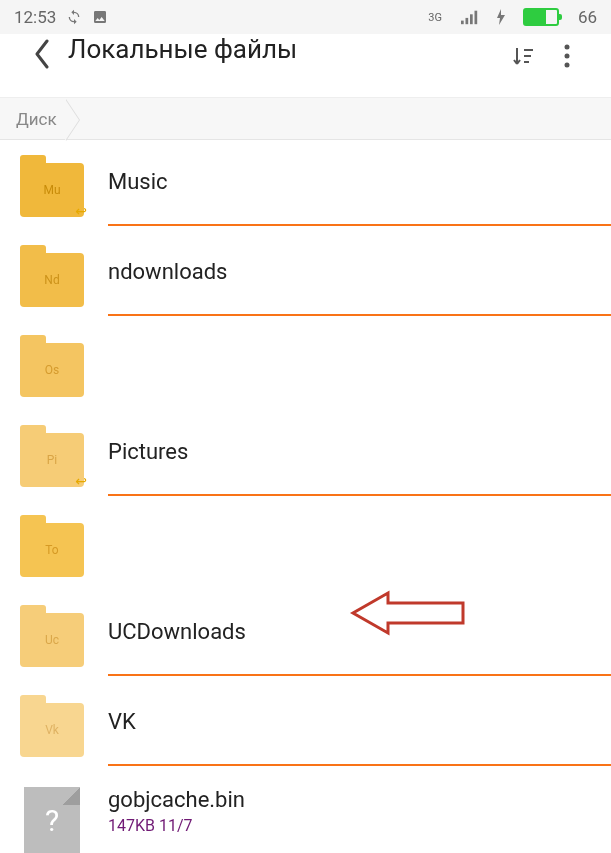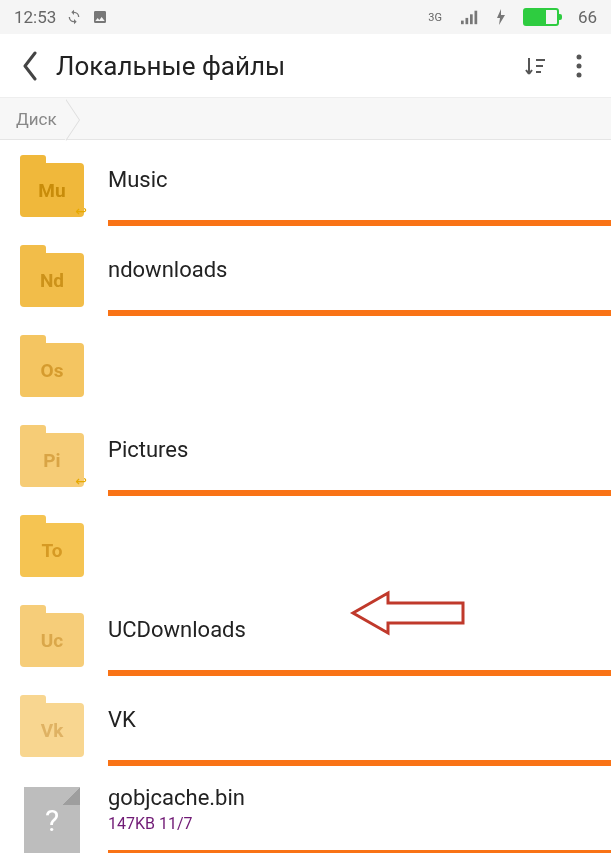--- a/index.html
+++ b/index.html
@@ -6,39 +6,39 @@
     body { width: 611px; height: 853px; font-family: -apple-system, Roboto, Arial, sans-serif; background: #fff; overflow: hidden; position: relative; }
 
     .status-bar { height: 34px; background: #f5f5f5; display: flex; align-items: center; justify-content: space-between; padding: 0 14px; font-size: 17px; color: #666; }
     .status-left { display: flex; align-items: center; gap: 10px; }
     .status-right { display: flex; align-items: center; gap: 17px; }
     .status-ico { display: inline-flex; align-items: center; justify-content: center; }
     .battery { width: 36px; height: 18px; border: 2px solid #2ecc40; border-radius: 3px; position: relative; margin-right: 2px; }
     .battery::after { content:''; position:absolute; right:-5px; top:4px; width:3px; height:6px; background:#2ecc40; border-radius:0 2px 2px 0; }
     .battery-fill { position:absolute; left:0; top:0; bottom:0; width:66%; background:#2ecc40; }
 
-    .app-bar { height: 64px; background: #fff; display:flex; align-items:center; padding: 0 10px; border-bottom:1px solid #eee; }
+    .app-bar { height: 64px; background: #fff; display:flex; padding: 0 22px; border-bottom:1px solid #eee; }
     .back-chevron { width:40px; height:40px; display:flex; align-items:center; justify-content:center; }
     .title { font-size: 26px; color:#222; margin-left:6px; flex:1; }
     .sort-btn, .menu-btn { width:44px; height:44px; display:flex; align-items:center; justify-content:center; color:#555; }
 
     .breadcrumb-bar { height: 42px; background:#f7f7f7; display:flex; align-items:center; padding-left:16px; font-size:17px; color:#888; border-bottom:1px solid #e5e5e5; position:relative; }
     .breadcrumb-seg { position:relative; padding-right:22px; }
     .breadcrumb-seg::after { content:''; position:absolute; right:0; top:-10px; width:0; height:0; border-top:21px solid transparent; border-bottom:21px solid transparent; border-left:14px solid #f7f7f7; filter: drop-shadow(1px 0 0 #ddd); }
 
     .file-list { background:#fff; }
     .file-row { display:flex; align-items:center; padding: 10px 0 0 20px; min-height: 90px; }
     .folder-icon { width:64px; height:54px; border-radius:4px; position:relative; flex-shrink:0; }
     .folder-icon::before { content:''; position:absolute; top:-8px; left:0; width:26px; height:12px; border-radius:3px 3px 0 0; background:inherit; }
-    .folder-icon .abbr { position:absolute; top:50%; left:50%; transform:translate(-50%,-50%); font-size:19px; font-weight:700; }
+    .folder-icon .abbr { position:absolute; top:50%; left:50%; transform:translate(-50%,-50%); font-size:12px; font-weight:400; }
     .folder-icon .shortcut { position:absolute; bottom:-2px; right:-3px; font-size:14px; color:#e6a800; }
     .file-icon { width:56px; height:66px; background:#bdbdbd; position:relative; flex-shrink:0; margin-left:4px; margin-right:4px; }
     .file-icon::after { content:''; position:absolute; top:0; right:0; width:18px; height:18px; background:linear-gradient(135deg, transparent 50%, #9e9e9e 50%); }
     .file-icon .q { position:absolute; top:50%; left:50%; transform:translate(-50%,-50%); color:#fff; font-size:30px; }
-    .row-content { flex:1; margin-left:24px; padding-bottom:16px; border-bottom:6px solid #f97316; min-height:72px; display:flex; flex-direction:column; justify-content:center; }
+    .row-content { flex:1; margin-left:24px; padding-bottom:16px; border-bottom:2px solid #f97316; min-height:72px; display:flex; flex-direction:column; justify-content:center; }
     .row-name { font-size:22px; color:#222; }
     .row-meta { font-size:16px; color:#701a75; margin-top:4px; }
 
     .shade-mu { background:#f0b83b; } .shade-mu .abbr{ color:#c88c0a; }
     .shade-nd { background:#f2bd49; } .shade-nd .abbr{ color:#cc921a; }
     .shade-os { background:#f4c561; } .shade-os .abbr{ color:#d59b2e; }
     .shade-pi { background:#f6cc76; } .shade-pi .abbr{ color:#d9a445; }
     .shade-to { background:#f5c452;padding-left:44px; } .shade-to .abbr{ color:#d69a24; }
     .shade-uc { background:#f6cd79; } .shade-uc .abbr{ color:#daa74a; }
     .shade-vk { background:#f8d690; } .shade-vk .abbr{ color:#dfb263; }

